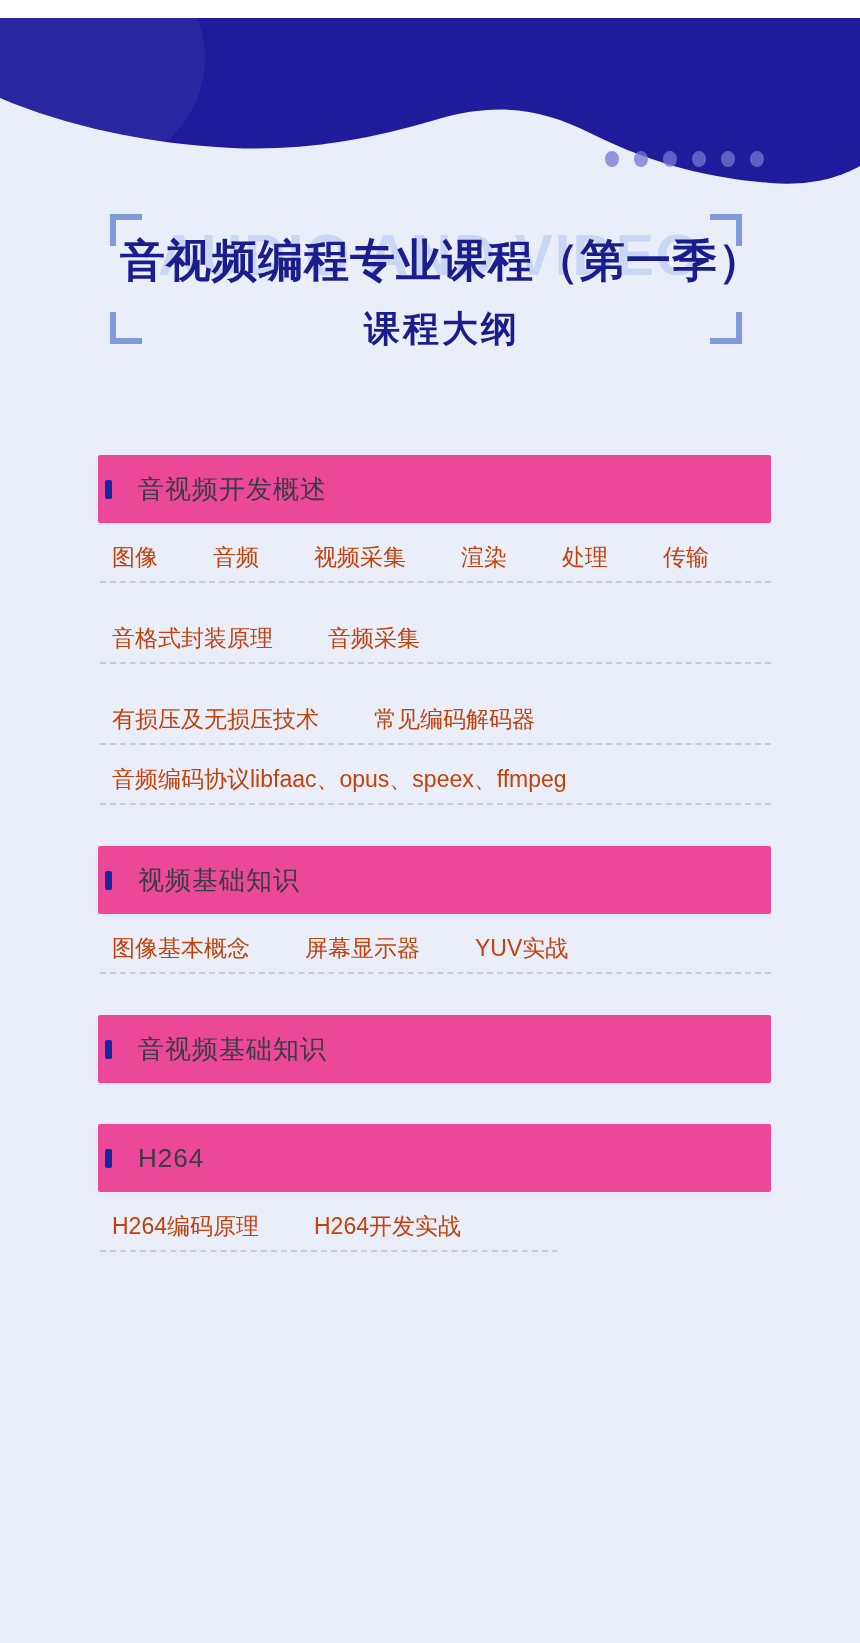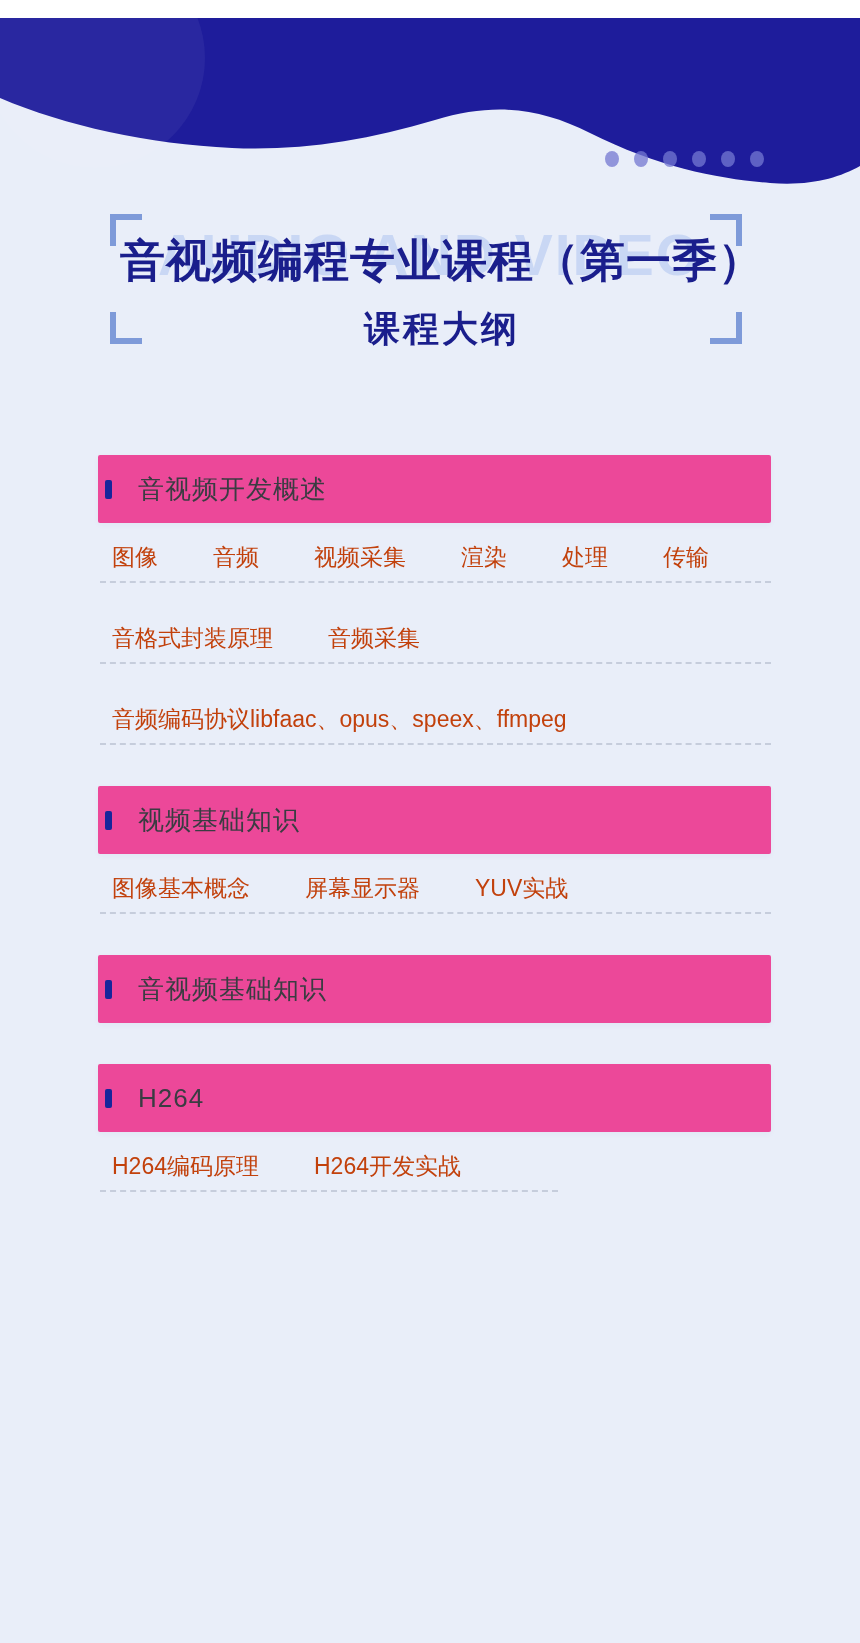--- a/index.html
+++ b/index.html
@@ -191,20 +191,24 @@
 
 
   <section class="section">
   <div class="subrow">
           <span class="subitem">音格式封装原理</span>
           <span class="subitem">音频采集</span>
         </div>
       </section>
 
   <section class="section">
+  <div class="subrow">
+          <span class="subitem">有损压及无损压技术</span>
+          <span class="subitem">常见编码解码器</span>
+        </div>
         <div class="subrow">
           <span class="subitem">音频编码协议libfaac、opus、speex、ffmpeg</span>
         </div>
       </section>
 
 
   <section class="section">
     <div class="card">
       <span class="bar"></span>
       <h2 class="card-title">视频基础知识</h2>

